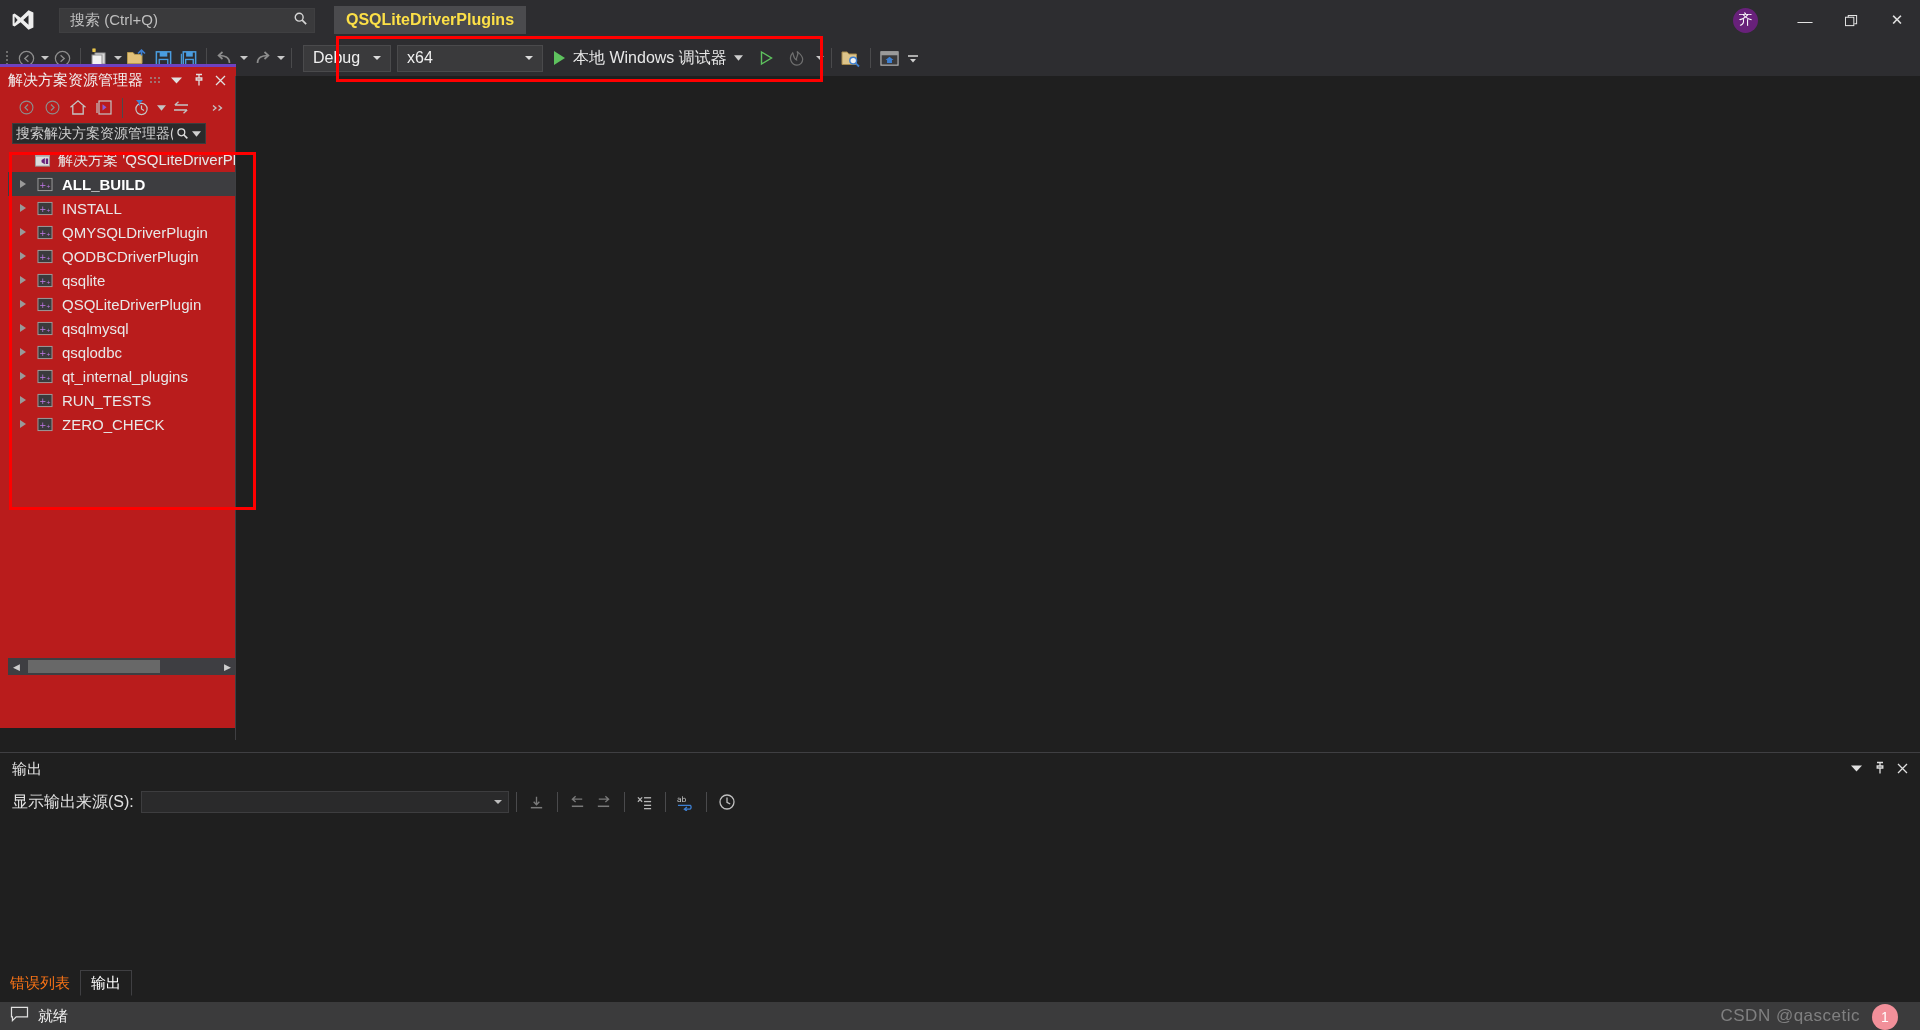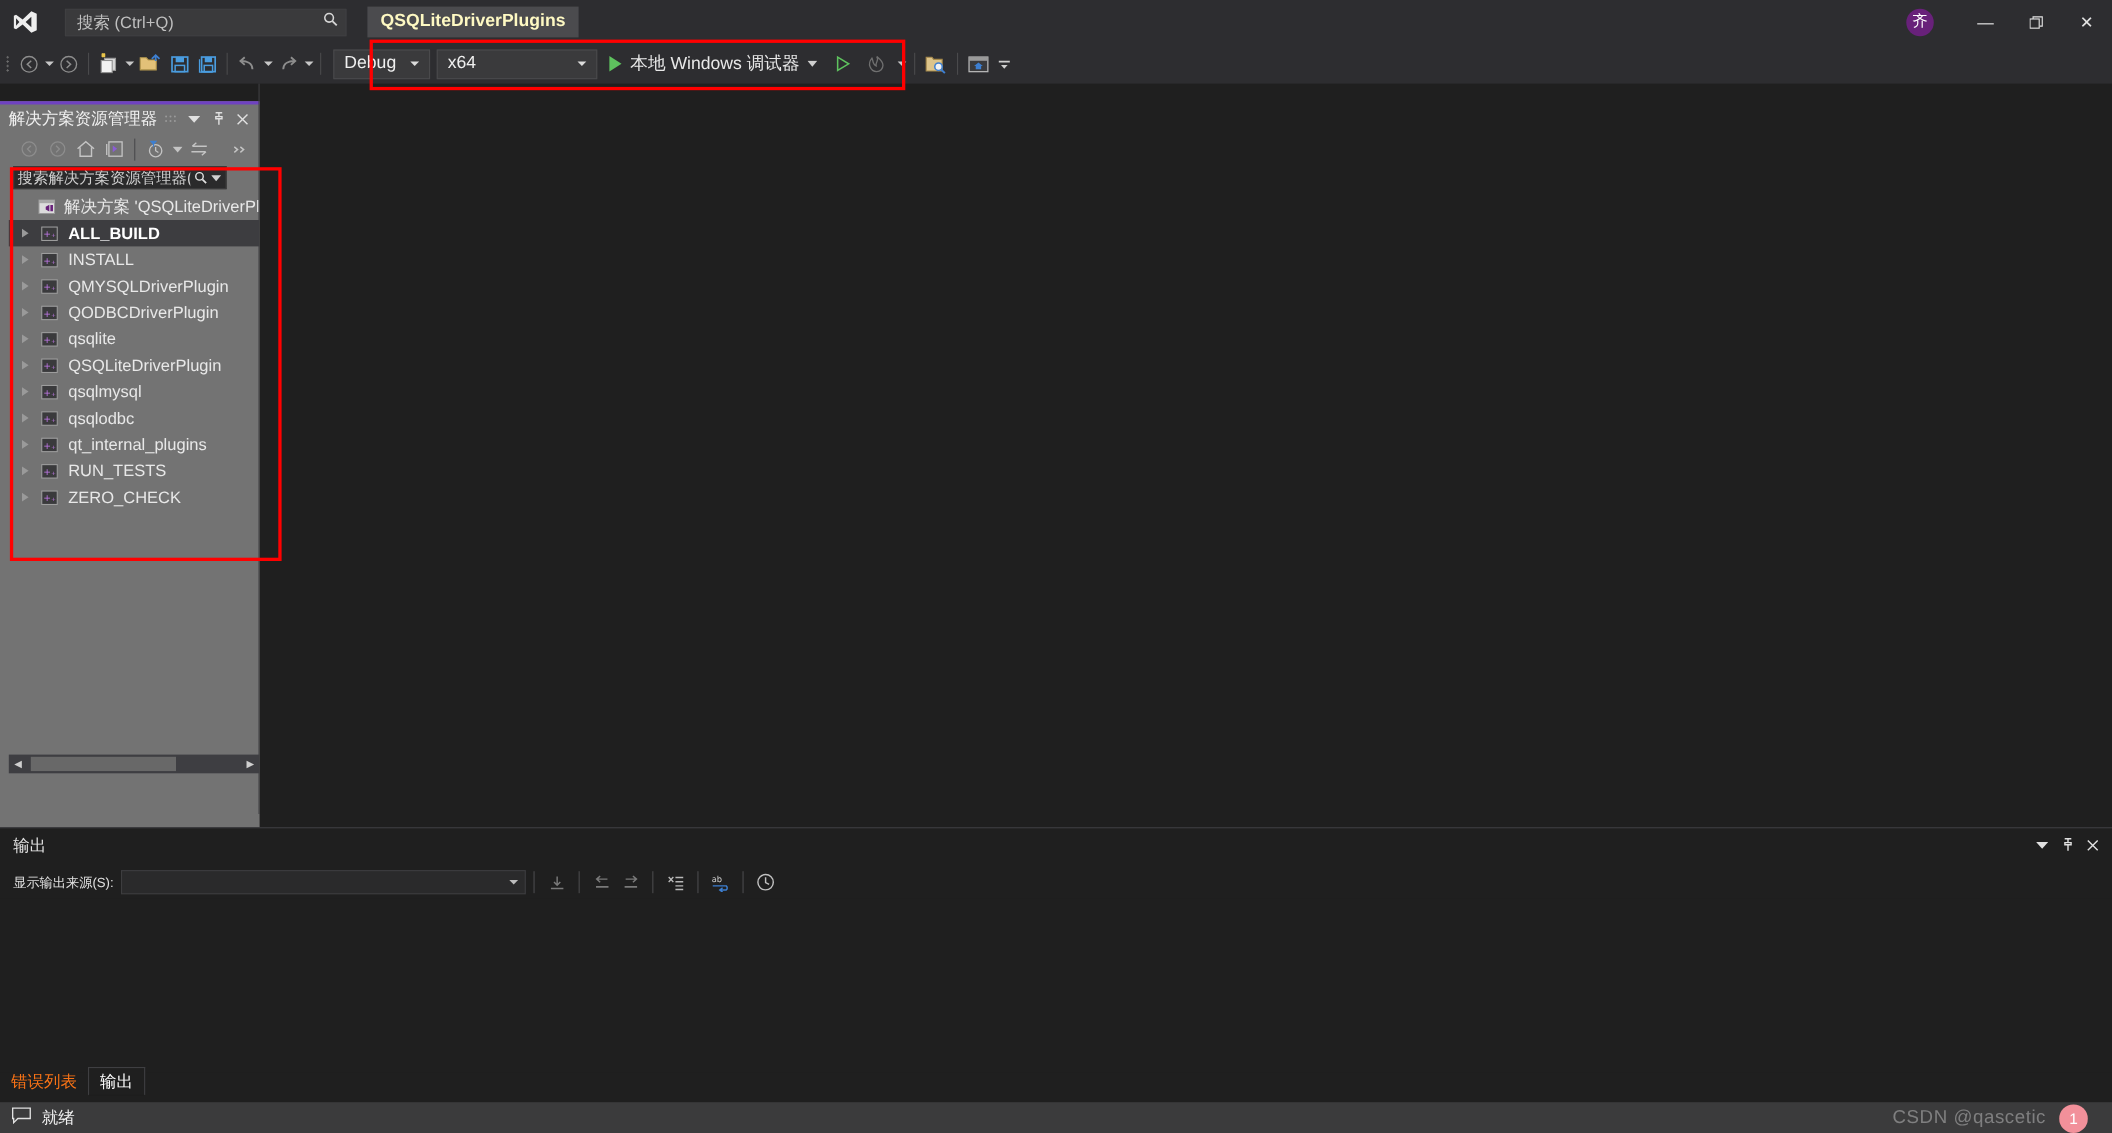--- a/index.html
+++ b/index.html
@@ -31,21 +31,21 @@
     margin-left: 13px; width: 256px; height: 25px; background: #3a3a3c;
     border: 1px solid #3f3f41; display: flex; align-items: center;
     padding: 0 6px 0 10px; position: relative;
   }
   .qsearch .ph { color: #bfbfbf; font-size: 15px; flex: 1; white-space: nowrap; }
   .qsearch .mag { color: #d0d0d0; }
 
   .proj-chip {
     margin-left: 19px; height: 28px; background: #4b4b4e;
     display: flex; align-items: center; padding: 0 12px;
-    color: #fef9c3; font-size: 16px; font-weight: bold; white-space: nowrap;
+    color: #fde047; font-size: 16px; font-weight: bold; white-space: nowrap;
   }
 
   .title-right { position: absolute; right: 0; top: 0; height: 40px; display: flex; align-items: center; }
   .avatar {
     width: 25px; height: 25px; border-radius: 50%;
     background: #68217a; color: #fff; font-size: 14px;
     display: flex; align-items: center; justify-content: center; margin-right: 24px;
   }
   .wbtn {
     width: 46px; height: 34px; display: flex; align-items: center; justify-content: center;
@@ -81,22 +81,22 @@
   .cfg-combo .cc-arrow::after { content:''; border-left:4px solid transparent; border-right:4px solid transparent; border-top:4px solid #dcdcdc; }
 
   .run-btn {
     display:flex; align-items:center; height: 28px; padding: 0 5px;
     color: #e8e8e8; font-size: 16px; white-space: nowrap;
   }
   .play-solid { width:0;height:0;border-left:11px solid #5ec25e;border-top:7px solid transparent;border-bottom:7px solid transparent;margin-right:8px; }
 
   
   .se {
-    position: absolute; left: 0; top: 92px; width: 236px; height: 664px;
-    background: #737373;
+    position: absolute; left: 0; top: 64px; width: 236px; height: 664px;
+    background: #b91c1c;
   }
   .se-accent { position:absolute; left:0; top:0; width: 236px; height: 3px; background: #6f42c1; }
   .se-title {
     position: absolute; left: 0; top: 3px; width: 236px; height: 26px;
     display: flex; align-items: center; padding-left: 8px;
   }
   .se-title .t { color: #f0f0f0; font-size: 15px; white-space: nowrap; }
   .se-title .acts { margin-left: auto; display: flex; align-items: center; padding-right: 6px; gap: 3px; }
   .ti { width: 19px; height: 20px; display:flex; align-items:center; justify-content:center; color:#d6d6d6; font-size: 13px; }
 
@@ -136,21 +136,21 @@
   .se-vsep { position:absolute; left:235px; top:76px; width:1px; height:664px; background:#3f3f42; }
 
   
   .out {
     position: absolute; left: 0; top: 752px; width: 1920px; height: 222px;
     background: #1f1f1f; border-top: 1px solid #3f3f42;
   }
   .out-title { position: absolute; left: 12px; top: 7px; color: #e3e3e3; font-size: 15px; }
   .out-acts { position:absolute; right: 8px; top: 5px; display:flex; align-items:center; gap:4px; }
   .out-bar { position: absolute; left: 0; top: 34px; width: 1920px; height: 30px; display: flex; align-items: center; padding-left: 12px; }
-  .out-lbl { color: #e0e0e0; font-size: 12px; margin-right: 7px; white-space: nowrap; }
+  .out-lbl { color: #e0e0e0; font-size: 16px; margin-right: 7px; white-space: nowrap; }
   .out-combo { width: 368px; height: 22px; background: #2a2a2b; border: 1px solid #3d3d3f; display:flex; align-items:center; }
   .out-combo .oc-arrow { margin-left: auto; margin-right: 6px; }
   .out-combo .oc-arrow::after { content:''; display:block; border-left:4px solid transparent; border-right:4px solid transparent; border-top:4px solid #bdbdbd; }
   .ob-sep { width: 1px; height: 20px; background: #4a4a4c; margin: 0 7px; }
   .obtn { width: 26px; height: 24px; display:flex; align-items:center; justify-content:center; }
   .out-body { position:absolute; left:0; top:64px; width:1920px; height:158px; background:#1f1f1f; }
 
   .out-tabs { position: absolute; left: 0; top: 968px; width: 1920px; height: 28px; display: flex; align-items: flex-end; }
   .otab { height: 26px; padding: 0 10px; display:flex; align-items:center; font-size:15px; color:#f97316; white-space:nowrap; }
   .otab.active { background:#1f1f1f; color:#ffffff; border:1px solid #3f3f42; border-bottom:1px solid #1f1f1f; }

